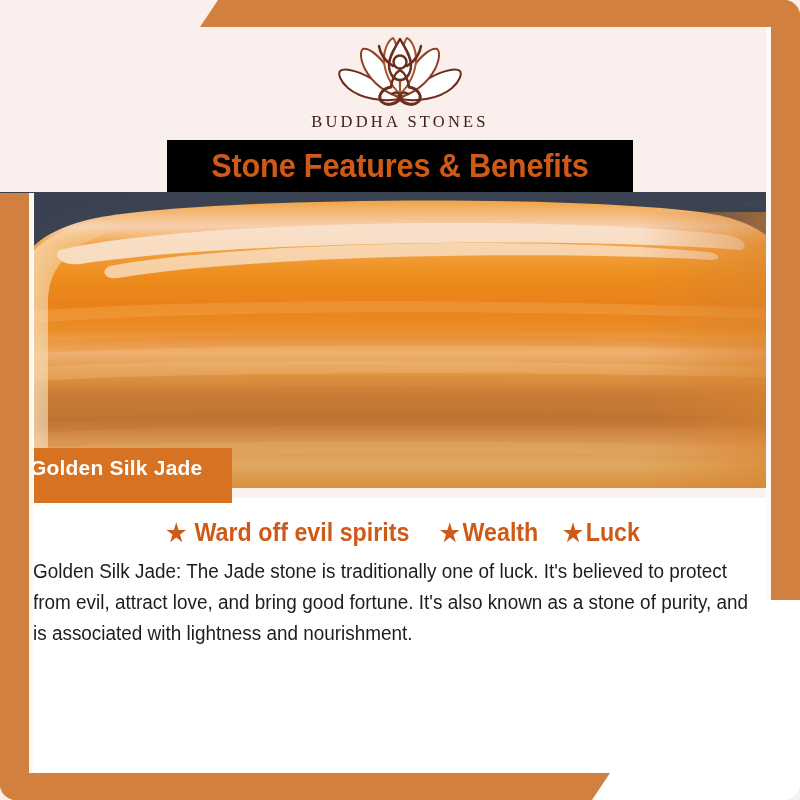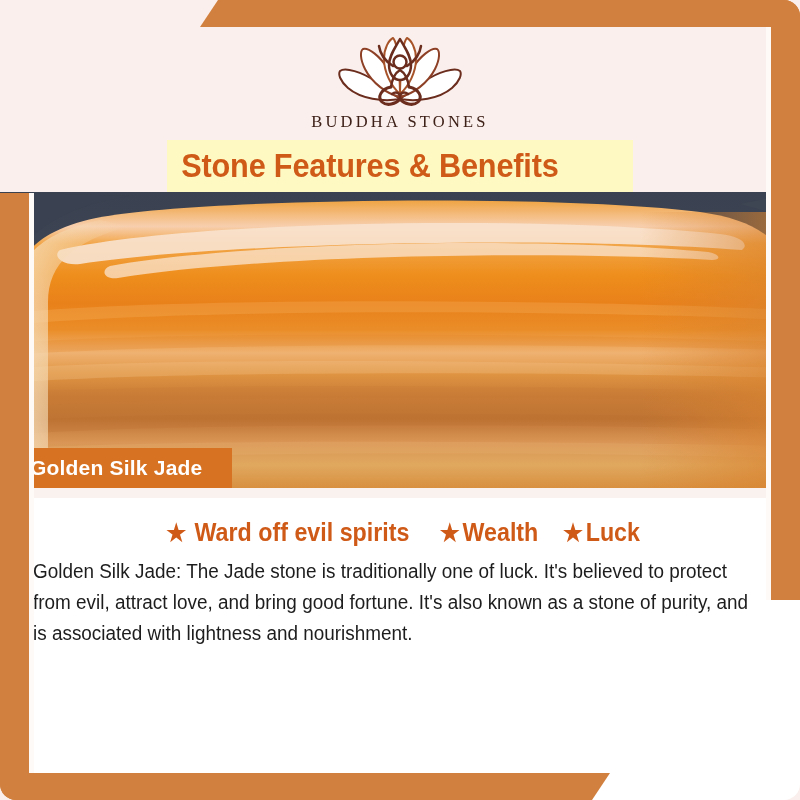--- a/index.html
+++ b/index.html
@@ -49,42 +49,42 @@
   .logo-mark{width:150px;height:84px;display:block;}
   .logo-word{
     margin-top:4px;
     font-family:"Liberation Serif",serif;
     font-size:16.5px;letter-spacing:3.2px;
     color:#3d2018;font-weight:400;
   }
 
   .title-plate{
     position:absolute;top:140px;left:167px;width:466px;height:52px;
-    background:#fef9c3;
-    display:flex;align-items:center;
+    background:#000000;
+    display:flex;align-items:center;justify-content:center;
     z-index:3;
   }
   .title-text{
     font-family:"Liberation Sans Narrow","Liberation Sans",sans-serif;
     font-size:33px;font-weight:bold;color:#cf5a18;
     letter-spacing:-.2px;transform:scaleX(.93);transform-origin:center;
     white-space:nowrap;
   }
 
   
   .photo{
     position:absolute;top:192px;left:0;width:800px;height:296px;
     overflow:hidden;z-index:1;
     background:#3e4450;
   }
   .photo svg{display:block;width:800px;height:296px;}
 
   .stone-label{
     position:absolute;top:448px;left:0;height:40px;
-    padding:0 30px 0 30px;
+    padding:0 30px 15px 30px;
     background:#d77222;
     display:flex;align-items:center;
     z-index:4;
   }
   .stone-label span{
     color:#ffffff;font-size:21px;font-weight:bold;
     letter-spacing:.2px;white-space:nowrap;
   }
 
   

